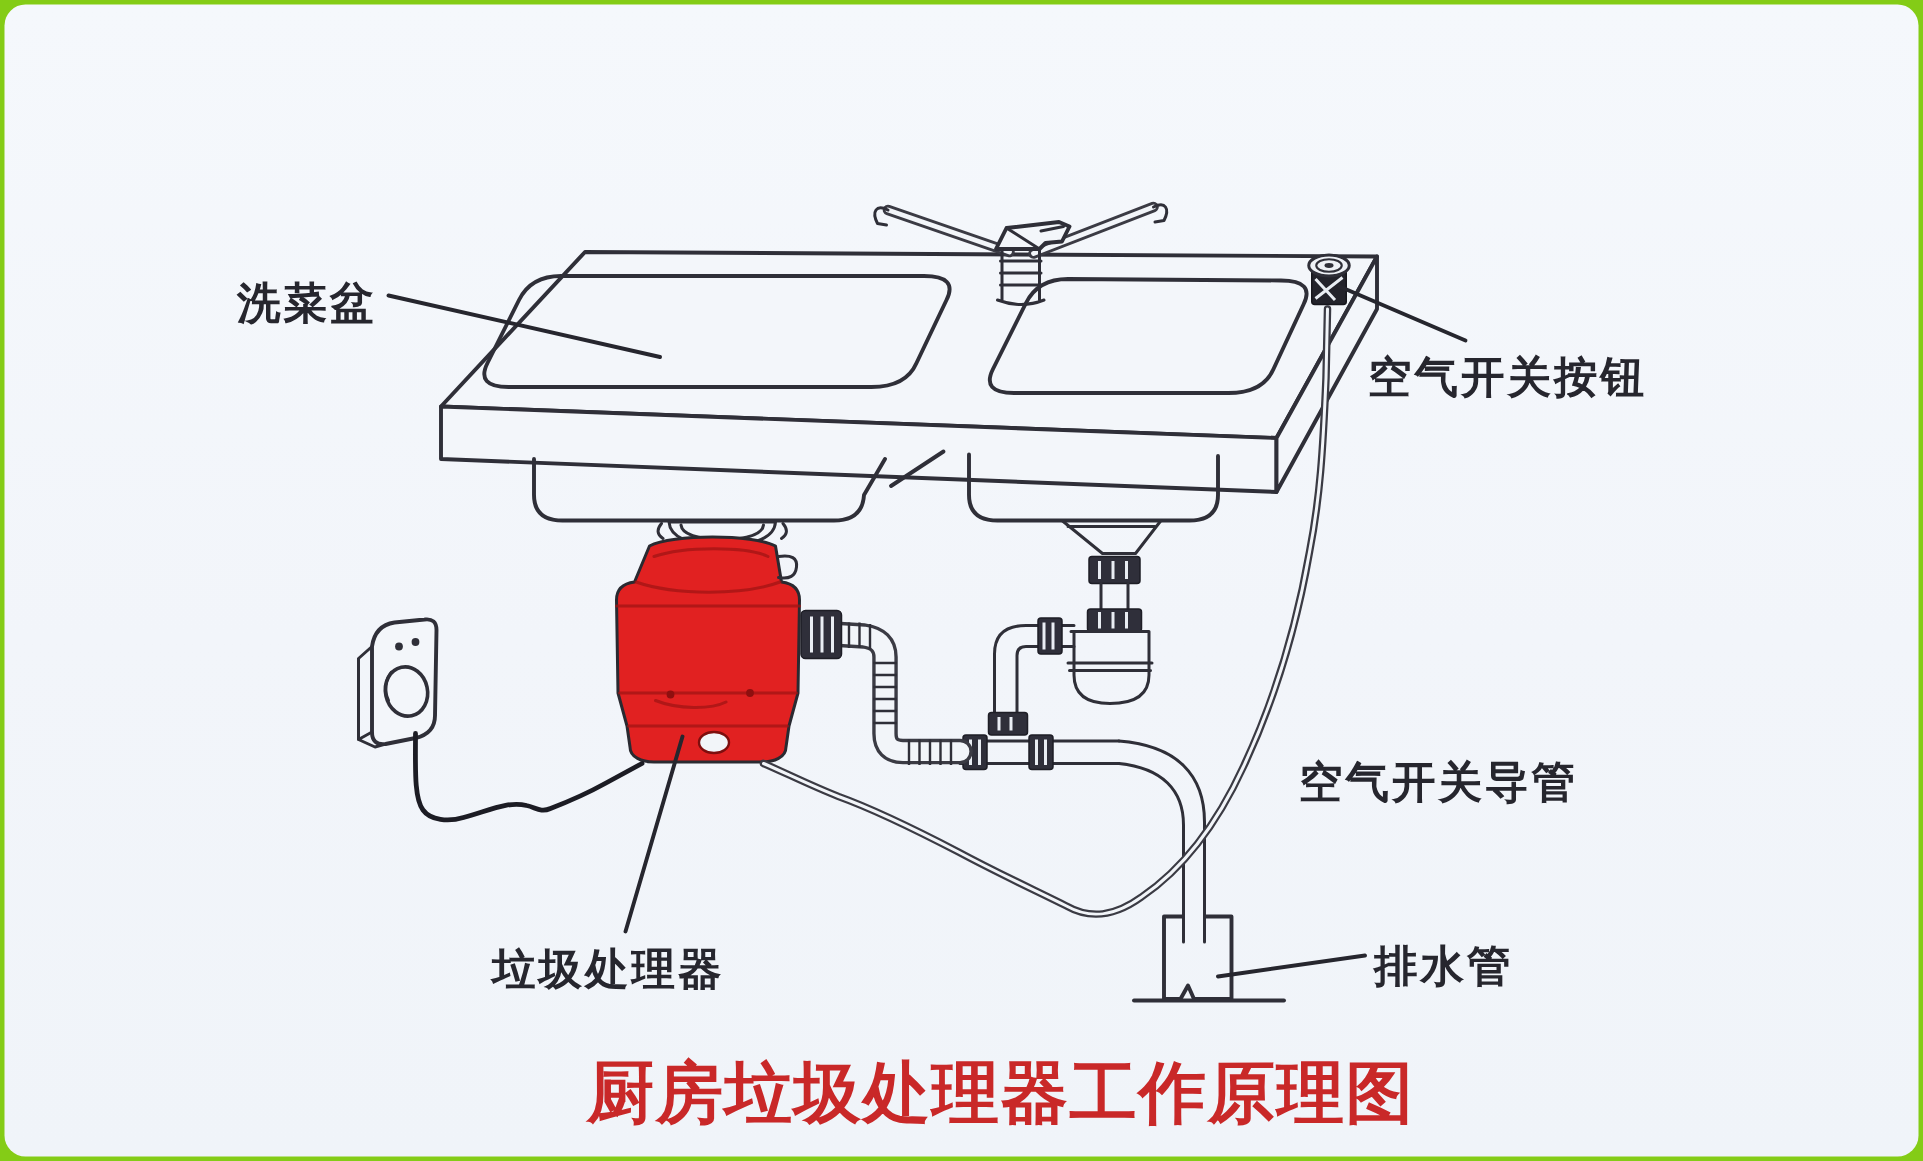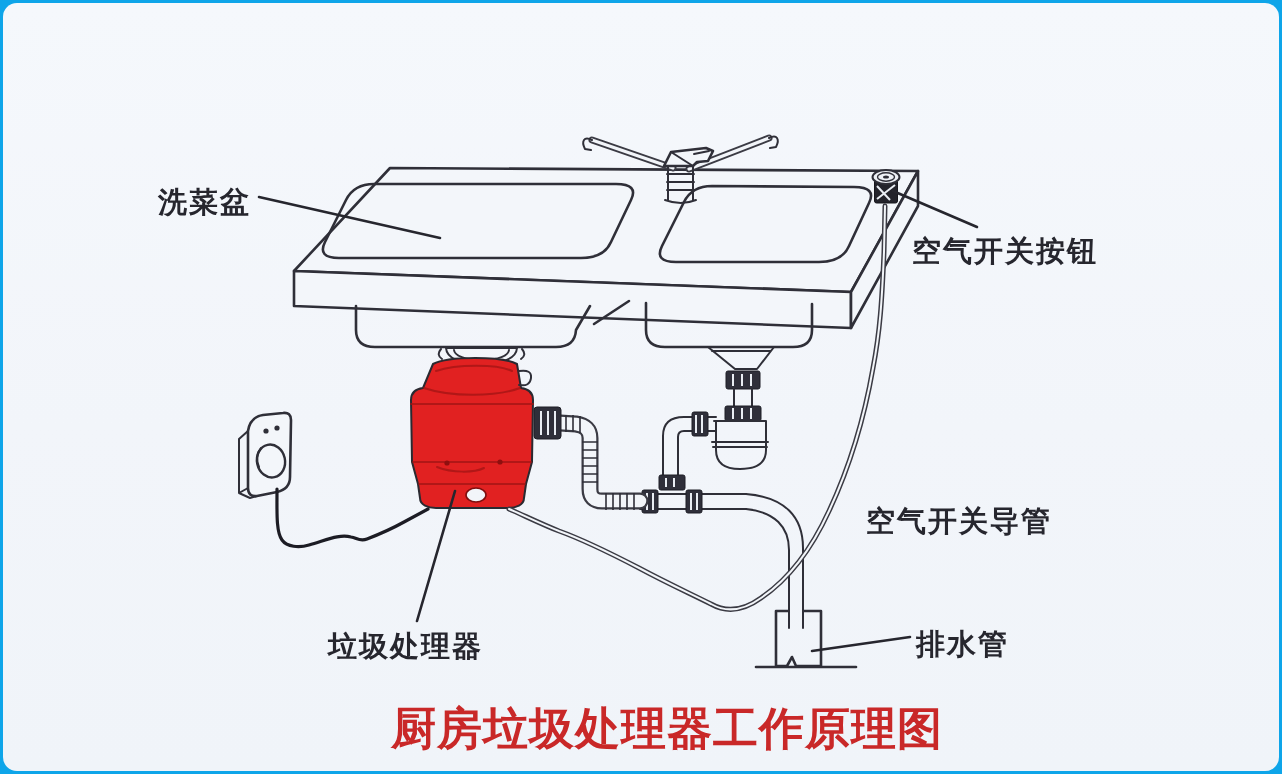--- a/index.html
+++ b/index.html
@@ -1,17 +1,17 @@
 <!DOCTYPE html>
 <html><head>
 <meta charset="utf-8">
 <style>
   html,body{margin:0;padding:0;background:#ffffff;}
   .canvas{
-    position:relative;width:1282px;height:774px;background:#0ea5e9;
+    position:relative;width:1282px;height:774px;background:#84cc16;
     font-family:Liberation Sans, sans-serif;overflow:hidden;
   }
   .field{
     position:absolute;left:3px;top:3px;right:3px;bottom:3px;border-radius:14px;
     background:linear-gradient(180deg,#f5f8fc 0%,#f2f5fa 55%,#f0f4f9 100%);
   }
   svg{position:absolute;left:0;top:0;}
   .ln{stroke:#2f2f38;stroke-width:2.6;fill:none;stroke-linecap:round;stroke-linejoin:round;}
   .lnThin{stroke:#2f2f38;stroke-width:2;fill:none;stroke-linecap:round;stroke-linejoin:round;}
   .faceFill{fill:#f3f6fa;stroke:#2f2f38;stroke-width:2.6;stroke-linejoin:round;}

